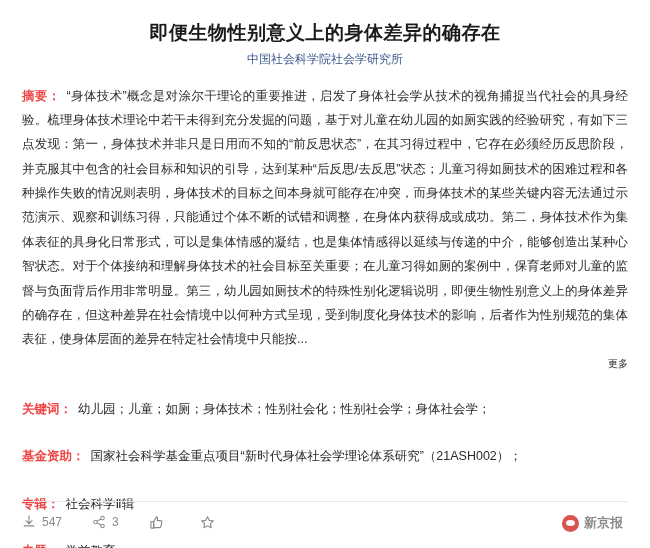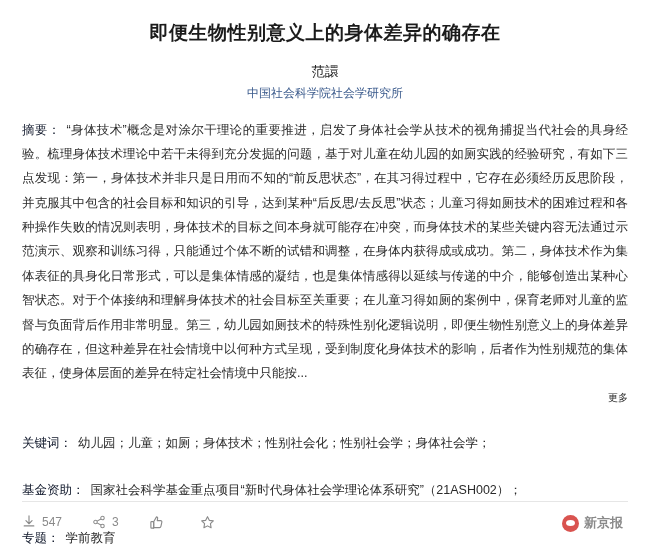--- a/index.html
+++ b/index.html
@@ -44,22 +44,22 @@
   }
   .abstract-block {
     margin-top: 16px;
     font-size: 12.5px;
     line-height: 1.95;
     color: #2a2a2a;
     text-align: justify;
     position: relative;
   }
   .label {
-    font-weight: normal;
-    color: #0f172a;
+    font-weight: bold;
+    color: #ef4444;
   }
   .abstract-text {
     display: inline;
   }
   .more {
     display: block;
     text-align: right;
     margin-top: 2px;
     font-size: 10px;
     color: #2a2a2a;
@@ -139,37 +139,39 @@
     width: 6px;
   }
 </style>
 </head>
 <body>
 
 <div class="page">
 
   <div class="title">即便生物性别意义上的身体差异的确存在</div>
 
-  <div class="author">范譞</div>
 
   <div class="affiliation">中国社会科学院社会学研究所</div>
 
   <div class="abstract-block">
     <span class="label">摘要：</span><span class="sp"></span><span class="abstract-text">“身体技术”概念是对涂尔干理论的重要推进，启发了身体社会学从技术的视角捕捉当代社会的具身经验。梳理身体技术理论中若干未得到充分发掘的问题，基于对儿童在幼儿园的如厕实践的经验研究，有如下三点发现：第一，身体技术并非只是日用而不知的“前反思状态”，在其习得过程中，它存在必须经历反思阶段，并克服其中包含的社会目标和知识的引导，达到某种“后反思/去反思”状态；儿童习得如厕技术的困难过程和各种操作失败的情况则表明，身体技术的目标之间本身就可能存在冲突，而身体技术的某些关键内容无法通过示范演示、观察和训练习得，只能通过个体不断的试错和调整，在身体内获得成或成功。第二，身体技术作为集体表征的具身化日常形式，可以是集体情感的凝结，也是集体情感得以延续与传递的中介，能够创造出某种心智状态。对于个体接纳和理解身体技术的社会目标至关重要；在儿童习得如厕的案例中，保育老师对儿童的监督与负面背后作用非常明显。第三，幼儿园如厕技术的特殊性别化逻辑说明，即便生物性别意义上的身体差异的确存在，但这种差异在社会情境中以何种方式呈现，受到制度化身体技术的影响，后者作为性别规范的集体表征，使身体层面的差异在特定社会情境中只能按...</span>
     <span class="more">更多</span>
   </div>
 
   <div class="meta-row">
     <span class="label">关键词：</span><span class="meta-value">幼儿园；儿童；如厕；身体技术；性别社会化；性别社会学；身体社会学；</span>
   </div>
 
   <div class="meta-row">
     <span class="label">基金资助：</span><span class="meta-value">国家社会科学基金重点项目“新时代身体社会学理论体系研究”（21ASH002）；</span>
   </div>
 
+  <div class="meta-row">
+    <span class="label">专辑：</span><span class="meta-value">社会科学Ⅱ辑</span>
+  </div>
 
   <div class="meta-row">
     <span class="label">专题：</span><span class="meta-value">学前教育</span>
   </div>
 
   <div class="divider"></div>
 
   <div class="footer">
     <div class="foot-item">
       <span>

